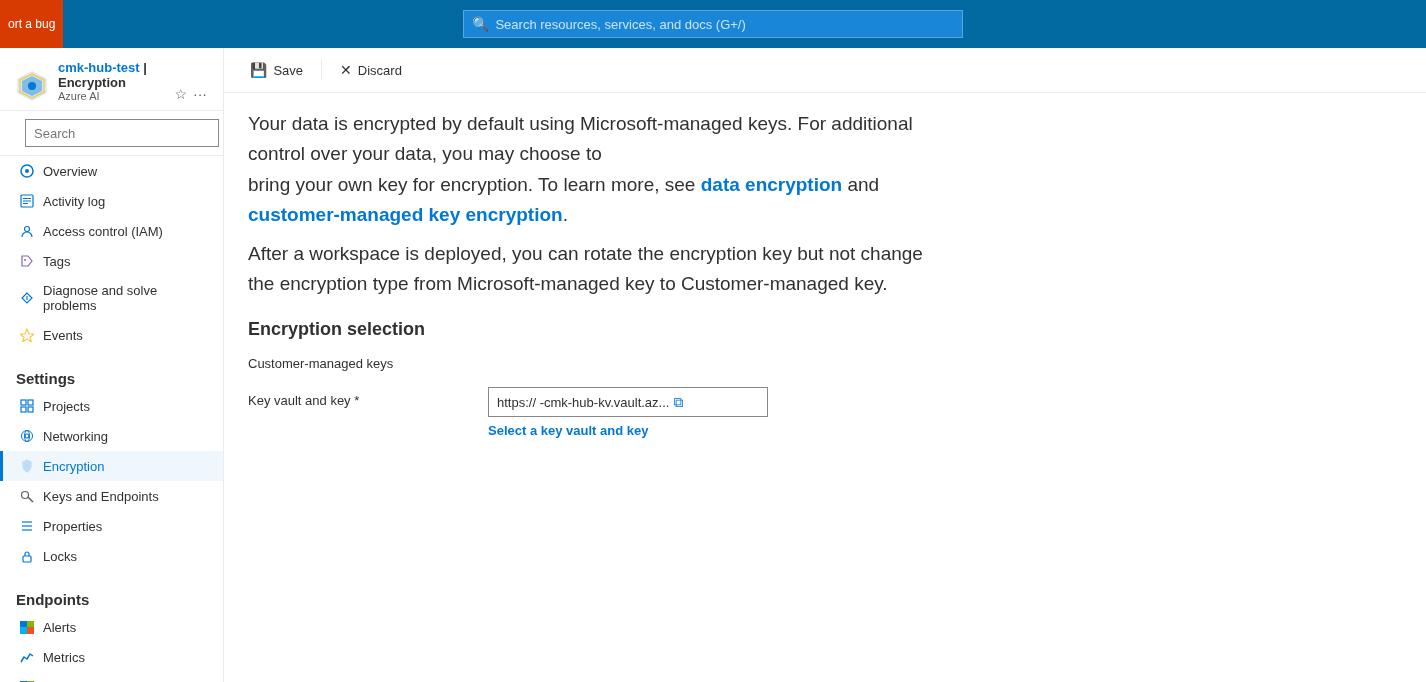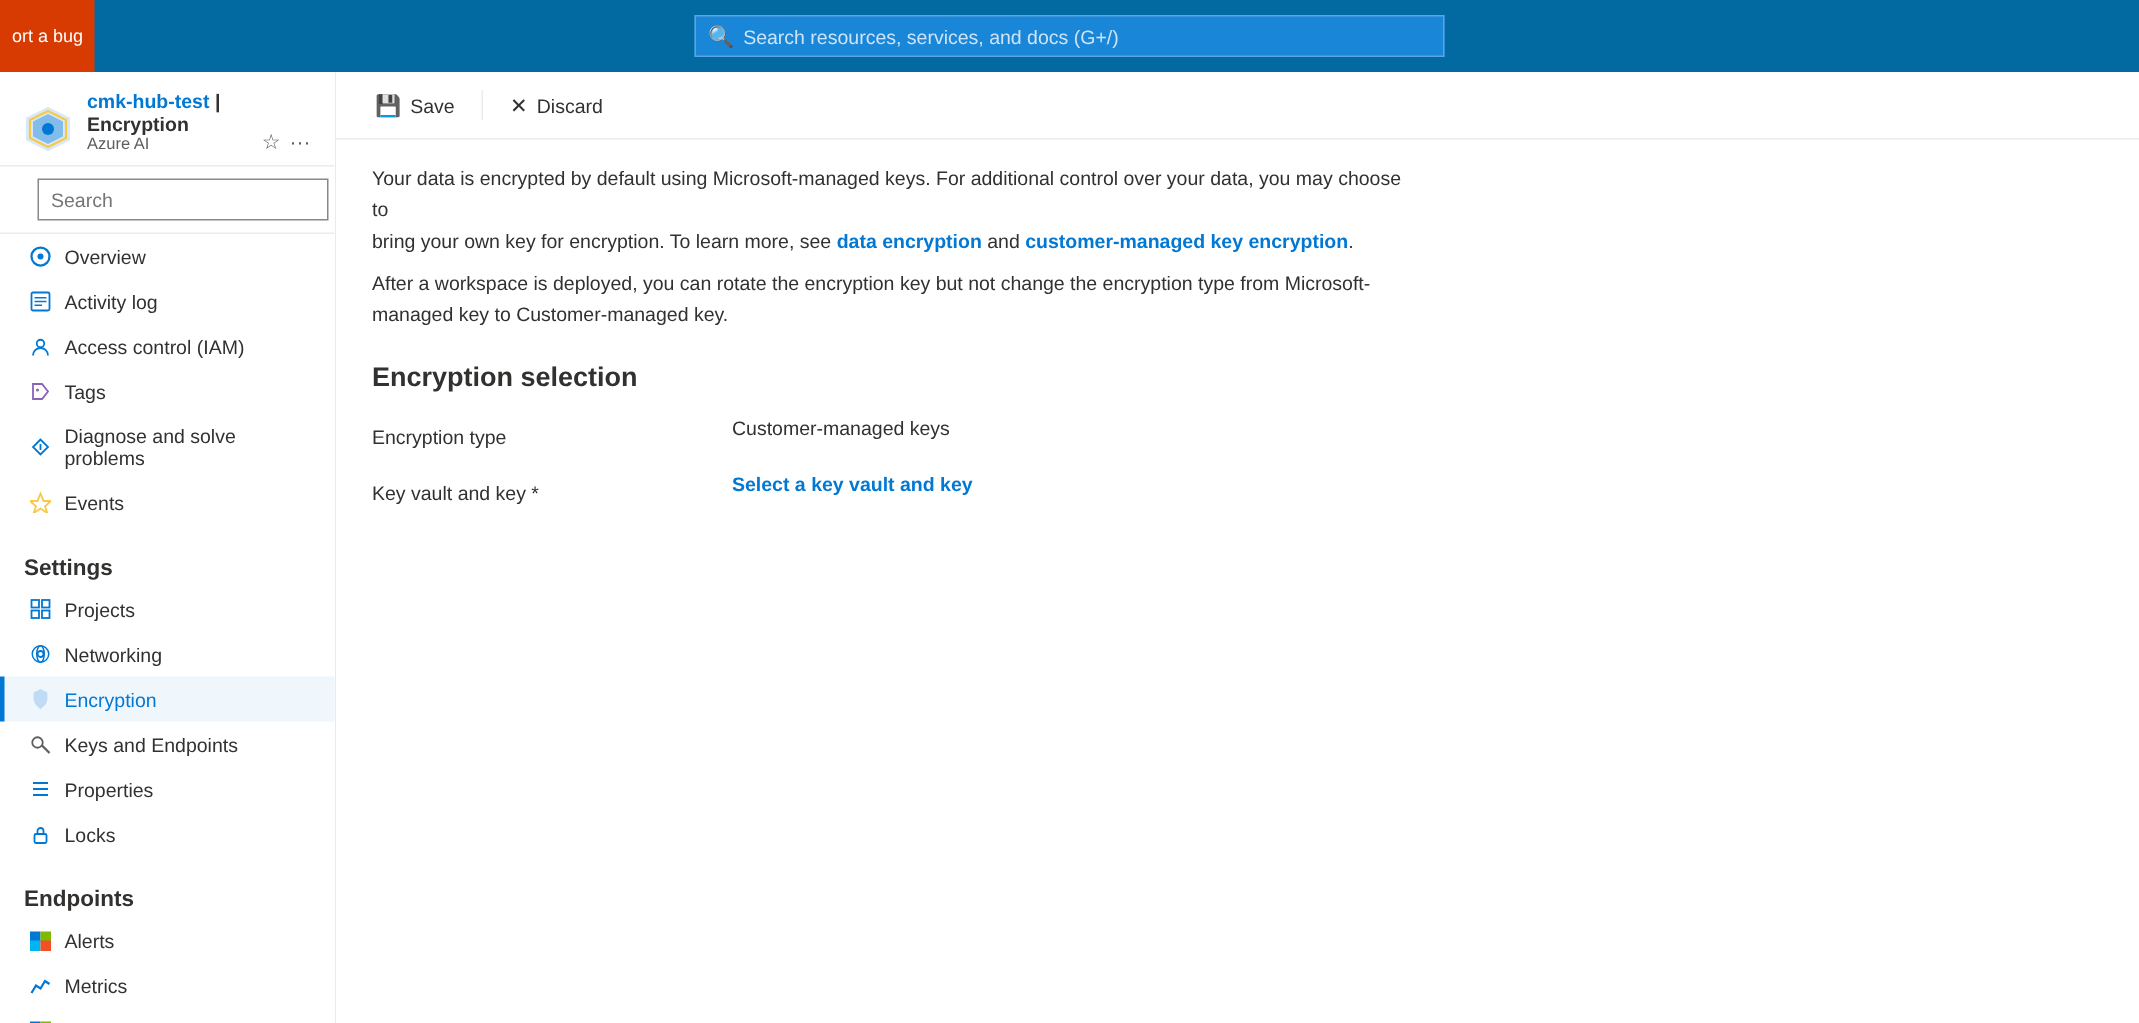--- a/index.html
+++ b/index.html
@@ -178,21 +178,21 @@
     }
     .toolbar-btn .btn-icon { font-size: 14px; }
     .toolbar-separator { width: 1px; height: 20px; background: #edebe9; }
 
     
     .content-body {
       padding: 16px 24px 24px 24px;
       flex: 1;
     }
     .info-text {
-      font-size: 13px;
+      font-size: 19px;
       color: #323130;
       line-height: 1.6;
       margin-bottom: 8px;
       max-width: 700px;
     }
     .link { color: #0078d4; text-decoration: none; cursor: pointer; font-weight: bold; }
 
     .section-title {
       font-size: 18px;
       font-weight: 600;
@@ -455,25 +455,28 @@
         <br>
         <span>bring your own key for encryption. To learn more, see </span><a class="link">data encryption</a><span> and </span><a class="link">customer-managed key encryption</a><span>.</span>
       </p>
       <p class="info-text">
         <span>After a workspace is deployed, you can rotate the encryption key but not change the encryption type from Microsoft-managed key to Customer-managed key.</span>
       </p>
 
       <div class="section-title">Encryption selection</div>
 
       <div class="field-row">
-        <div class="field-label">Encryption type</div>
         <div class="field-value">Customer-managed keys</div>
       </div>
 
       <div class="field-row" style="margin-top:16px;">
         <div class="field-label">Key vault and key *</div>
         <div class="key-vault-field">
+          <div class="key-vault-input">
+            <span>https://        -cmk-hub-kv.vault.az...</span>
+            <span class="copy-icon" title="Copy">⧉</span>
+          </div>
           <a class="link">Select a key vault and key</a>
         </div>
       </div>
     </div>
   </div>
 </div>
 
 </body></html>

